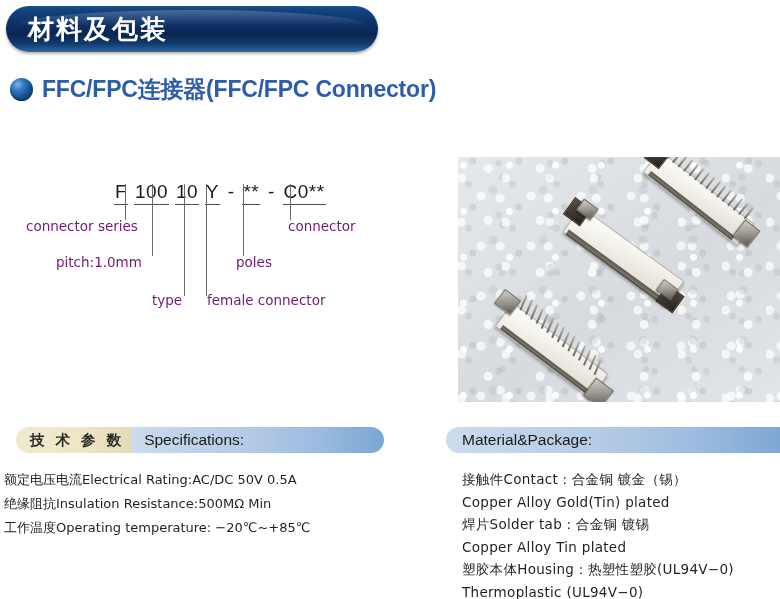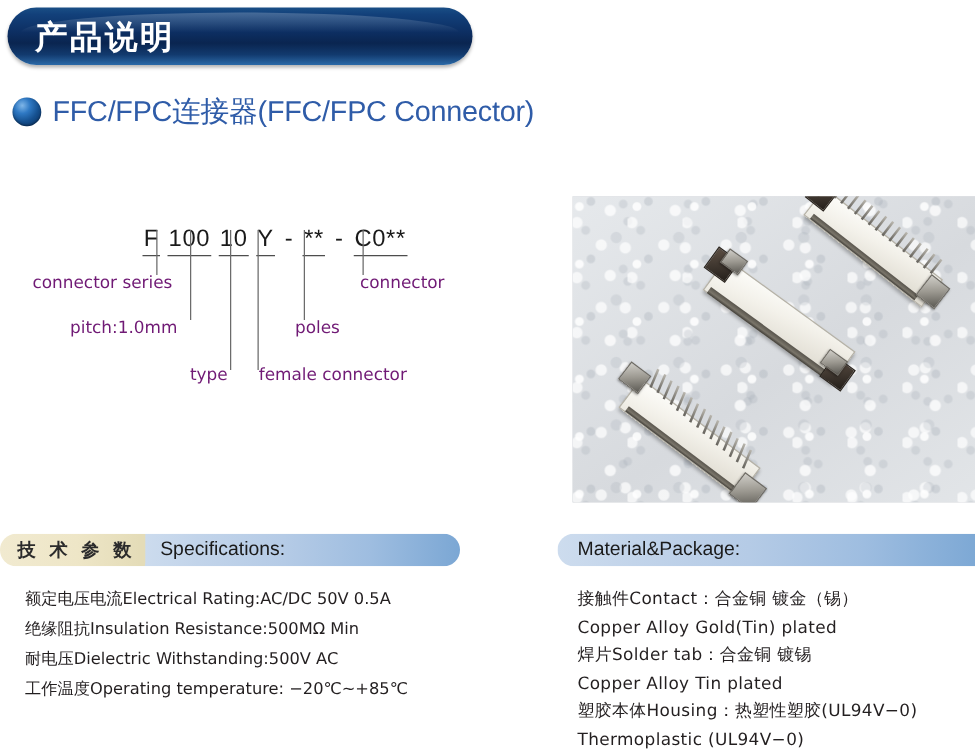--- a/index.html
+++ b/index.html
@@ -78,21 +78,21 @@
   .bullet-sphere {
     width: 23px;
     height: 23px;
     border-radius: 50%;
     background: radial-gradient(circle at 34% 28%, #7fb6e8 0%, #2f79c4 28%, #15508f 58%, #0a2e5e 100%);
     box-shadow: inset 0 -1px 2px rgba(0,0,0,0.4);
     flex: 0 0 auto;
   }
   .section-title-text {
     font-size: 23px;
-    font-weight: normal;
+    font-weight: bold;
     color: #2f5ca8;
     margin-left: 9px;
     letter-spacing: -0.2px;
     white-space: nowrap;
   }
 
   
   #partnum-diagram {
     position: absolute;
     left: 0;
@@ -236,35 +236,35 @@
     padding-left: 16px;
     background: linear-gradient(to right, #cddcee 0%, #c2d4ea 18%, #b5cbe6 45%, #9ebde0 72%, #7ba7d4 100%);
     box-sizing: border-box;
   }
   .bar-en-text {
     font-size: 15.5px;
     color: #1a1a1a;
     white-space: nowrap;
   }
   #spec-bar {
-    left: 0;
+    left: 16px;
     top: 427px;
     width: 368px;
   }
   #mat-bar {
     left: 446px;
     top: 427px;
     width: 340px;
     border-radius: 13px 0 0 13px;
   }
 
   
   #spec-list {
     position: absolute;
-    left: 20px;
+    left: 4px;
     top: 468px;
     width: 420px;
   }
   #spec-list li {
     font-size: 13px;
     color: #231f20;
     line-height: 24px;
     white-space: nowrap;
     font-family: "DejaVu Sans", "Liberation Sans", sans-serif;
   }
@@ -285,21 +285,21 @@
   ul.plain {
     list-style: none;
     margin: 0;
     padding: 0;
   }
 </style>
 </head>
 <body>
 
 <div id="title-pill">
-  <span class="title-cn">产品说明</span>
+  <span class="title-cn">材料及包装</span>
 </div>
 
 <div id="section-heading">
   <span class="bullet-sphere"></span>
   <span class="section-title-text">FFC/FPC连接器(FFC/FPC Connector)</span>
 </div>
 
 <div id="partnum-diagram">
 
   <div id="partnum-code">
@@ -394,21 +394,20 @@
     <span class="bar-cn-text">技 术 参 数</span>
   </div>
   <div class="bar-en-part">
     <span class="bar-en-text">Specifications:</span>
   </div>
 </div>
 
 <ul class="plain" id="spec-list">
   <li>额定电压电流Electrical Rating:AC/DC 50V 0.5A</li>
   <li>绝缘阻抗Insulation Resistance:500MΩ Min</li>
-  <li>耐电压Dielectric Withstanding:500V AC</li>
   <li>工作温度Operating temperature: −20℃~+85℃</li>
 </ul>
 
 <div class="section-bar" id="mat-bar">
   <div class="bar-en-part">
     <span class="bar-en-text">Material&amp;Package:</span>
   </div>
 </div>
 
 <ul class="plain" id="mat-list">

